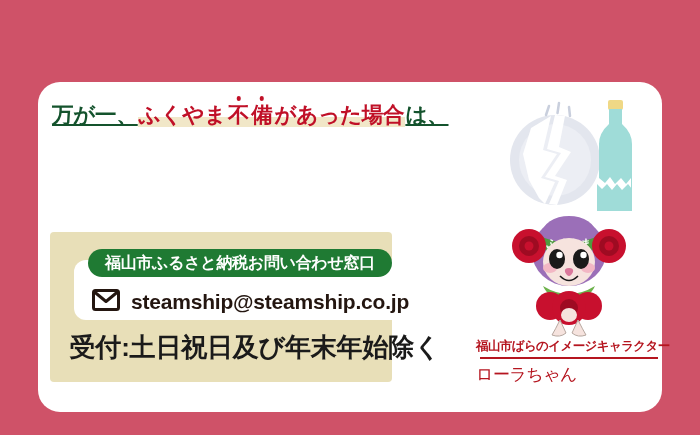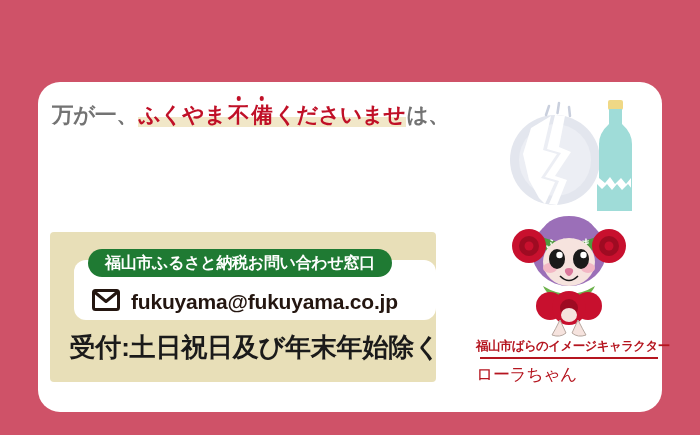--- a/index.html
+++ b/index.html
@@ -59,21 +59,21 @@
     line-height: 35px;
     letter-spacing: -0.2px;
     white-space: nowrap;
   }
   .line { height: 35px; }
   .hl {
     color: #c01027;
     background: linear-gradient(to top, #f1e7c8 0%, #f1e7c8 42%, rgba(241,231,200,0) 42%);
     padding: 0 1px;
   }
-  .plain { color: #737373; }
+  .plain { color: #14532d; text-decoration: underline; }
   .dots {
     position: relative;
   }
   .dots::after {
     content: "";
     position: absolute;
     left: 50%;
     top: -7px;
     transform: translateX(-50%);
     width: 4.5px;
@@ -93,21 +93,20 @@
 
   
   #contact-panel {
     position: absolute;
     left: 12px;
     top: 150px;
     width: 342px;
     height: 150px;
     background: #e8dfb8;
     border-radius: 4px;
-    padding-left: 44px;
   }
   #email-box {
     position: absolute;
     left: 24px;
     top: 28px;
     width: 362px;
     height: 60px;
     background: #ffffff;
     border-radius: 12px;
   }
@@ -205,21 +204,21 @@
 </style>
 </head>
 <body>
 
 <div id="banner">
 
 
   <div id="white-card">
 
     <div id="body-text">
-      <div class="line"><span class="plain">万が一、</span><span class="hl">ふくやま</span><span class="hl dots">不</span><span class="hl dots">備</span><span class="hl">くださいませ</span><span class="plain">は、</span></div>
+      <div class="line"><span class="plain">万が一、</span><span class="hl">ふくやま</span><span class="hl dots">不</span><span class="hl dots">備</span><span class="hl">があった場合</span><span class="plain">は、</span></div>
     </div>
 
     <div id="broken-illustration">
       <svg width="160" height="120" viewBox="0 0 160 120">
 
         <ellipse cx="62" cy="66" rx="45" ry="45" fill="#e3e6ee"></ellipse>
         <ellipse cx="62" cy="66" rx="36" ry="36" fill="#eceef4"></ellipse>
         <path d="M58 22 L50 56 L64 60 L48 84 L62 88 L52 110 L46 104 L36 86 L30 60 L38 34 Z" fill="#ffffff"></path>
         <path d="M62 21 L54 55 L68 59 L52 83 L66 87 L56 110 L64 111 L74 86 L62 82 L78 58 L66 53 L72 22 Z" fill="#ffffff"></path>
 
@@ -237,21 +236,21 @@
     <div id="contact-panel">
       <div id="email-box"></div>
       <div id="office-pill">福山市ふるさと納税お問い合わせ窓口</div>
       <div id="email-row">
         <span id="mail-icon">
           <svg width="28" height="22" viewBox="0 0 28 22">
             <rect x="1.5" y="1.5" width="25" height="19" rx="2" fill="#ffffff" stroke="#241610" stroke-width="3"></rect>
             <path d="M2.5 3 L14 12.5 L25.5 3" fill="none" stroke="#241610" stroke-width="3" stroke-linejoin="round"></path>
           </svg>
         </span>
-        <span id="email-address">fukuyama@fukuyama.co.jp</span>
+        <span id="email-address">steamship@steamship.co.jp</span>
       </div>
       <div id="hours-text">受付:土日祝日及び年末年始除く</div>
     </div>
 
     <div id="mascot-block">
       <div id="mascot-art">
         <svg width="142" height="132" viewBox="0 0 142 132">
 
           <ellipse cx="71" cy="46" rx="37" ry="34" fill="#9b6fb8"></ellipse>
 

